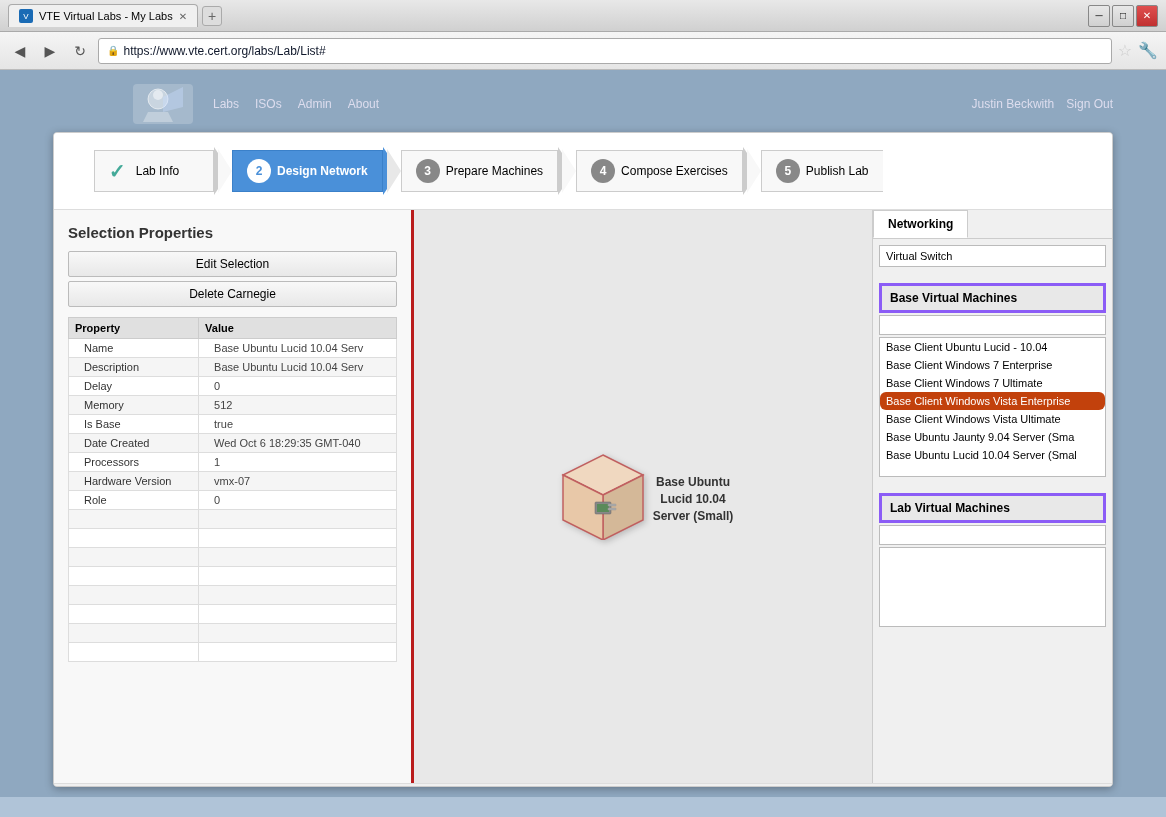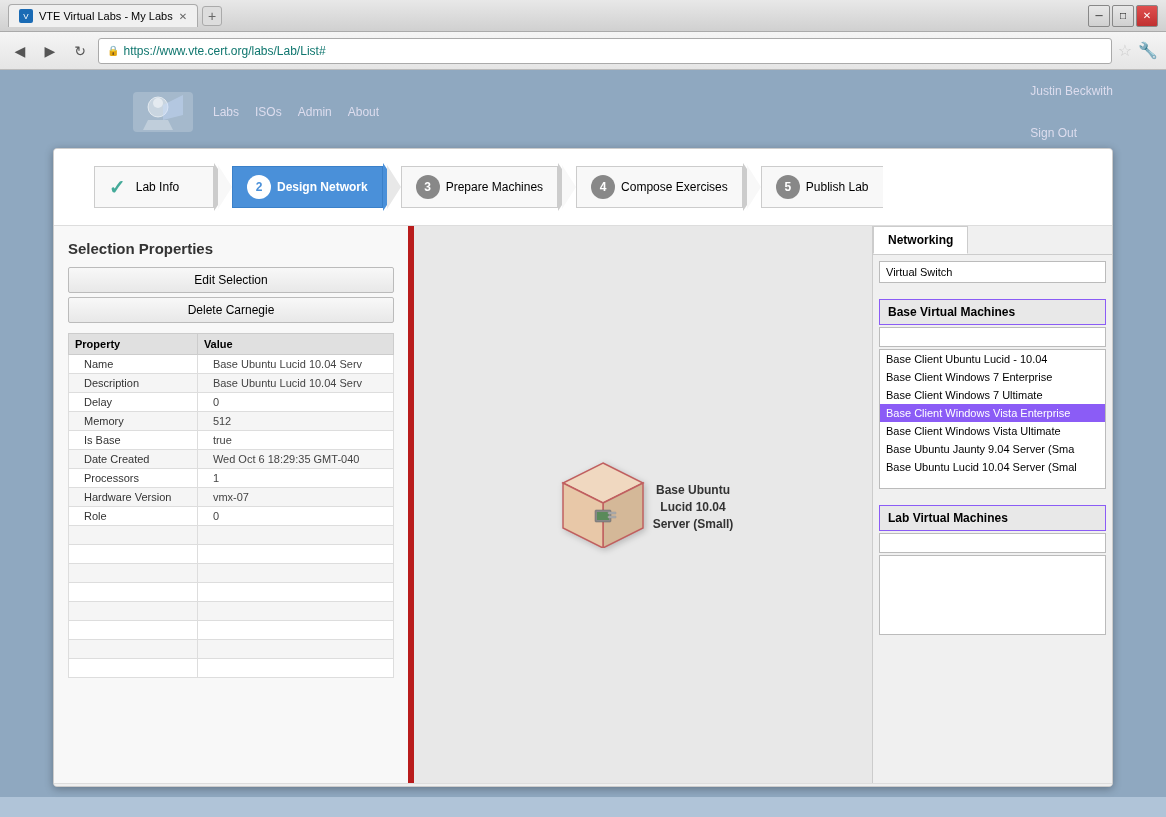--- a/index.html
+++ b/index.html
@@ -51,21 +51,21 @@
       border: 1px solid #aaa;
       border-radius: 3px;
       padding: 0 8px;
       font-size: 12px;
       background: white;
       display: flex;
       align-items: center;
       gap: 4px;
     }
     .address-lock { color: #4a9; font-size: 10px; }
-    .address-text { font-size: 12px; color: #0f766e; }
+    .address-text { font-size: 12px; color: #0f172a; }
     .star-btn { font-size: 16px; color: #ccc; cursor: pointer; }
     .settings-btn { font-size: 16px; color: #555; cursor: pointer; }
 
     
     .page-bg {
       background: #8fa8c0;
       padding: 10px 0;
       height: calc(817px - 32px - 38px - 20px);
       display: flex;
       flex-direction: column;
@@ -82,21 +82,21 @@
     }
     .nav-logo {
       width: 60px; height: 40px;
       background: rgba(255,255,255,0.2);
       border-radius: 4px;
       display: flex; align-items: center; justify-content: center;
       color: white; font-size: 18px;
     }
     .nav-links { display: flex; gap: 16px; }
     .nav-link { color: #dde; font-size: 12px; cursor: pointer; text-decoration: none; }
-    .nav-right { margin-left: auto; display: flex; gap: 28px; flex-direction: column; }
+    .nav-right { margin-left: auto; display: flex; gap: 12px; }
     .nav-user { color: #dde; font-size: 12px; }
 
     
     .main-card {
       background: #f0f0f0;
       border: 1px solid #ccc;
       border-radius: 4px;
       width: 1060px;
       flex: 1;
       overflow: hidden;
@@ -172,21 +172,21 @@
 
     
     .content-area {
       display: flex;
       height: calc(100% - 80px);
     }
 
     
     .left-panel {
       width: 360px;
-      border-right: 6px solid #b91c1c;
+      border-right: 3px solid #b91c1c;
       padding: 14px;
       background: #f8f8f8;
       overflow-y: auto;
     }
     .panel-title {
       font-size: 15px;
       font-weight: bold;
       color: #333;
       margin-bottom: 10px;
     }
@@ -276,21 +276,21 @@
       width: 100%;
       border: 1px solid #bbb;
       padding: 4px 6px;
       font-size: 11px;
       background: white;
       margin-bottom: 4px;
     }
 
     .section-header {
       background: #e8e8e8;
-      border: 1px solid #8b5cf6;
+      border: 3px solid #8b5cf6;
       padding: 5px 8px;
       font-size: 12px;
       font-weight: bold;
       margin-bottom: 2px;
     }
     .search-input {
       width: 100%;
       border: 1px solid #bbb;
       padding: 3px 5px;
       font-size: 11px;
@@ -302,21 +302,21 @@
       border: 1px solid #bbb;
       background: white;
       height: 140px;
       overflow-y: scroll;
       font-size: 11px;
     }
     .vm-list-item {
       padding: 3px 6px;
       cursor: pointer;
     }
-    .vm-list-item.selected { background: #8b5cf6; color: white; }
+    .vm-list-item.selected { background: #c2410c; color: white; border-radius: 6px; }
 
     .lab-vm-section {
       padding: 6px;
       margin-top: 4px;
     }
     .lab-vm-list {
       border: 1px solid #bbb;
       background: white;
       height: 80px;
       font-size: 11px;

